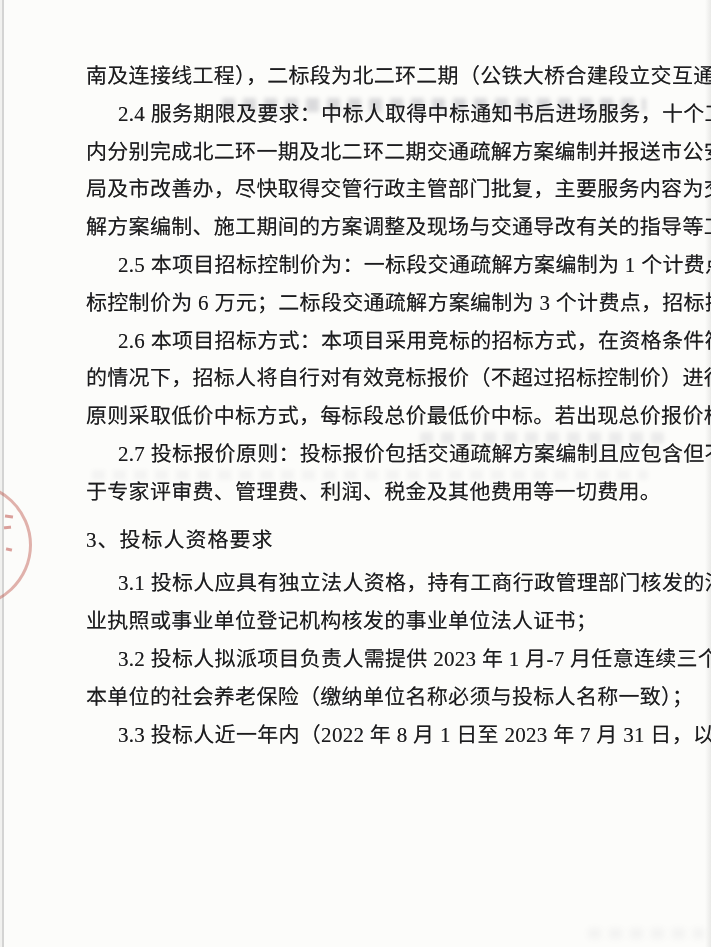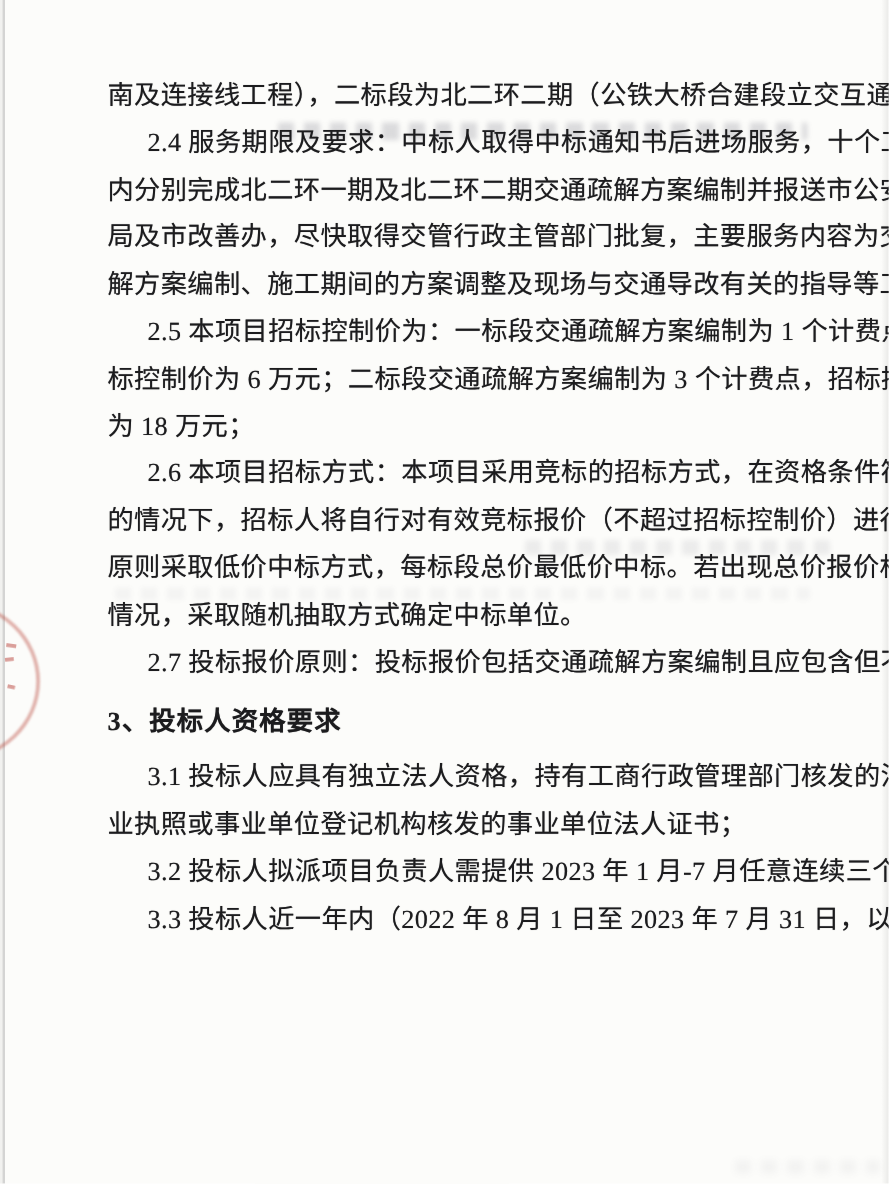--- a/index.html
+++ b/index.html
@@ -46,21 +46,21 @@
     letter-spacing: 0.3px;
     text-shadow: 0 0 0.6px rgba(10,10,12,0.55);
   }
   .line {
     height: 37.8px;
     line-height: 37.8px;
     white-space: nowrap;
   }
   .body-indent { text-indent: 32px; }
   .heading {
-    font-weight: bold;
+    font-weight: normal;
     margin: 10px 0 6px 0;
     letter-spacing: 1px;
   }
   
   .ghost {
     position: absolute;
     border-radius: 2px;
     background: repeating-linear-gradient(90deg,
       rgba(95,95,110,0.5) 0px, rgba(95,95,110,0.5) 13px,
       rgba(95,95,110,0) 13px, rgba(95,95,110,0) 21px);
@@ -112,26 +112,26 @@
 
   <div class="textblock">
 
   <div class="line body">南及连接线工程），二标段为北二环二期（公铁大桥合建段立交互通工程），</div>
       <div class="line body-indent">2.4 服务期限及要求：中标人取得中标通知书后进场服务，十个工作日</div>
       <div class="line body">内分别完成北二环一期及北二环二期交通疏解方案编制并报送市公安交管</div>
       <div class="line body">局及市改善办，尽快取得交管行政主管部门批复，主要服务内容为交通疏</div>
       <div class="line body">解方案编制、施工期间的方案调整及现场与交通导改有关的指导等工作，</div>
       <div class="line body-indent">2.5 本项目招标控制价为：一标段交通疏解方案编制为 1 个计费点，招</div>
       <div class="line body">标控制价为 6 万元；二标段交通疏解方案编制为 3 个计费点，招标控制价</div>
-      <div class="line body">为 18 万元；</div>
       <div class="line body-indent">2.6 本项目招标方式：本项目采用竞标的招标方式，在资格条件符合</div>
       <div class="line body">的情况下，招标人将自行对有效竞标报价（不超过招标控制价）进行评比，</div>
       <div class="line body">原则采取低价中标方式，每标段总价最低价中标。若出现总价报价相同的</div>
-      <div class="line body">情况，采取随机抽取方式确定中标单位。</div>
       <div class="line body-indent">2.7 投标报价原则：投标报价包括交通疏解方案编制且应包含但不限</div>
+      <div class="line body">于专家评审费、管理费、利润、税金及其他费用等一切费用。</div>
       <div class="line heading">3、投标人资格要求</div>
       <div class="line body-indent">3.1 投标人应具有独立法人资格，持有工商行政管理部门核发的法人营</div>
       <div class="line body">业执照或事业单位登记机构核发的事业单位法人证书；</div>
       <div class="line body-indent">3.2 投标人拟派项目负责人需提供 2023 年 1 月-7 月任意连续三个月在</div>
+      <div class="line body">本单位的社会养老保险（缴纳单位名称必须与投标人名称一致）；</div>
       <div class="line body-indent">3.3 投标人近一年内（2022 年 8 月 1 日至 2023 年 7 月 31 日，以交通疏</div>
     </div>
 
 </div>
 
 </body></html>

